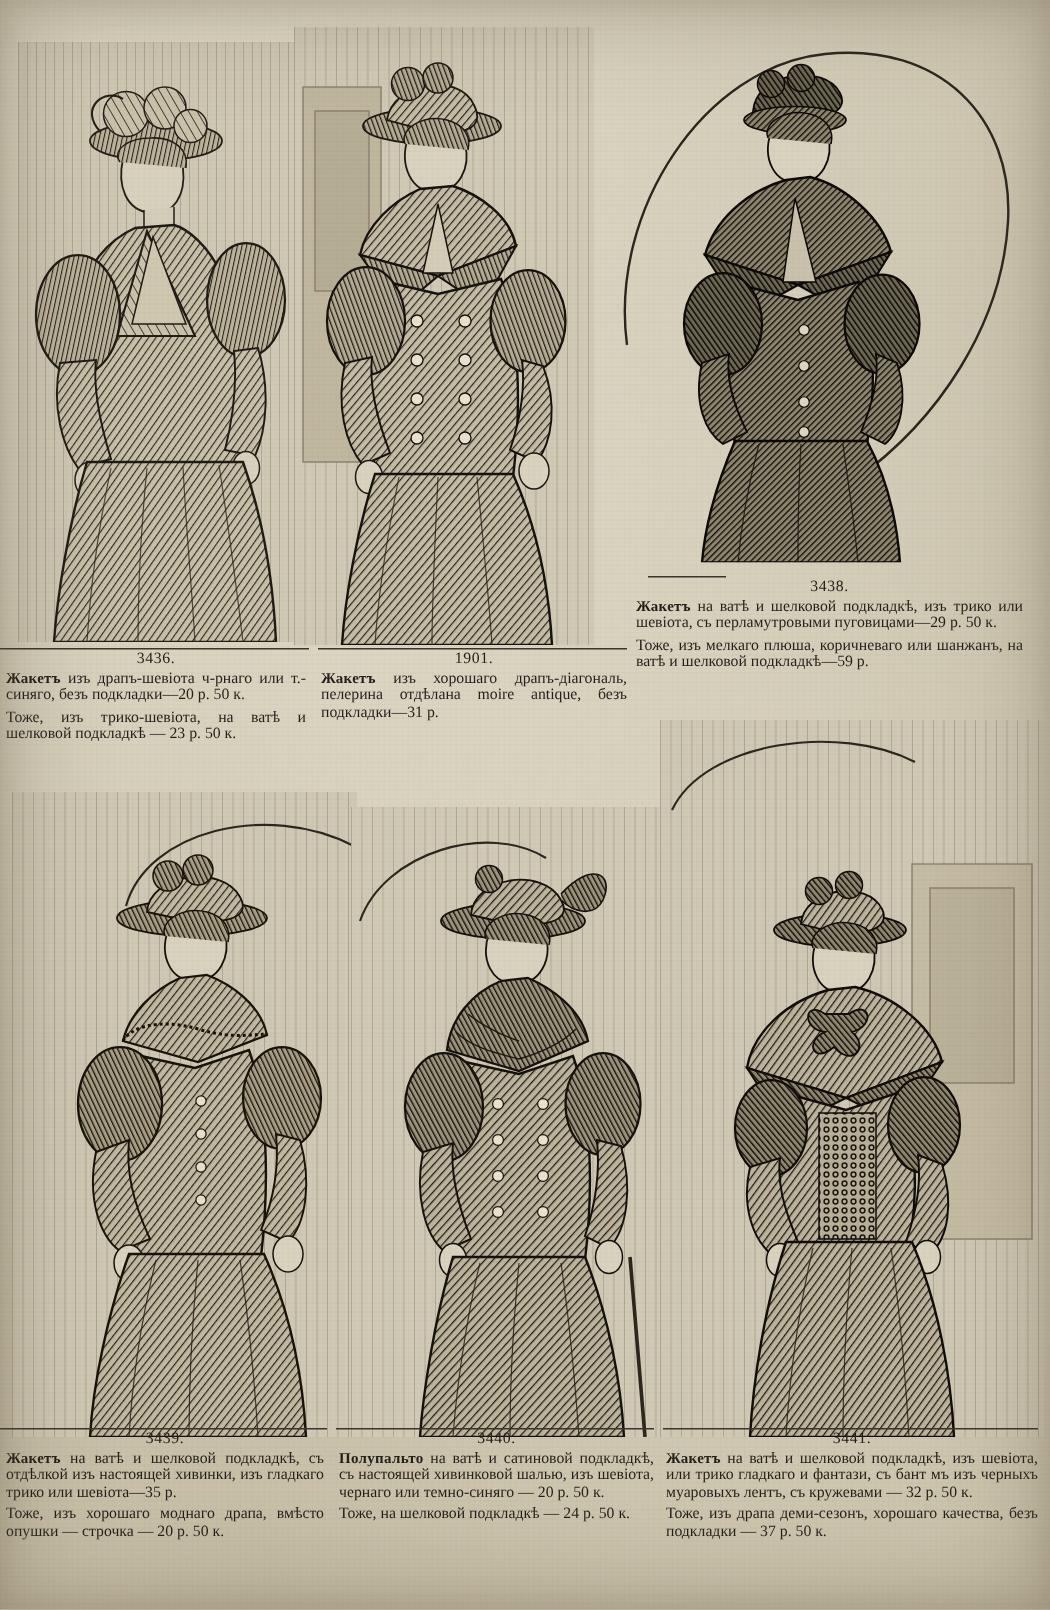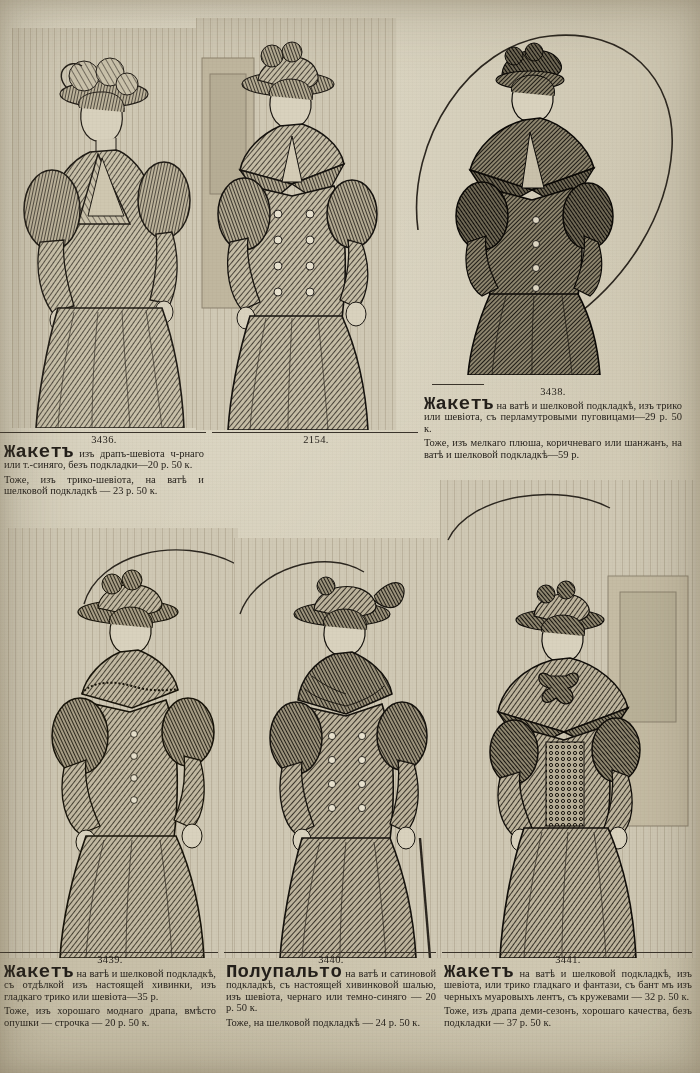--- a/index.html
+++ b/index.html
@@ -55,23 +55,22 @@
   }
   .cap .num {
     display: block;
     text-align: center;
     font-size: 10.5px;
     letter-spacing: .4px;
     margin-bottom: 1px;
   }
   .cap .lead {
     font-weight: bold;
-    font-size: 19px;
+    font-size: 10px;
     letter-spacing: .2px;
-    font-family: Liberation Mono, monospace;
   }
   .cap p { margin: 0; }
   .cap p + p { margin-top: 3px; }
   .rule {
     position:absolute;
     border-top: 1px solid #3a342b;
     height:0;
   }
 </style>
 </head>
@@ -259,21 +258,22 @@
 
   <div class="rule" style="left:0px; top:432px; width:206px;"></div>
   <div class="cap" style="left:4px; top:434px; width:200px;">
     <span class="num">3436.</span>
     <p><span class="lead">Жакетъ</span> <span>изъ драпъ-шевіота ч-рнаго или т.-синяго, безъ подкладки—20 р. 50 к.</span></p>
     <p>Тоже, изъ трико-шевіота, на ватѣ и шелковой подкладкѣ — 23 р. 50 к.</p>
   </div>
 
   <div class="rule" style="left:212px; top:432px; width:206px;"></div>
   <div class="cap" style="left:214px; top:434px; width:204px;">
-    <span class="num">2154.</span>
+    <span class="num">1901.</span>
+    <p><span class="lead">Жакетъ</span> <span>изъ хорошаго драпъ-діагональ, пелерина отдѣлана moire antique, безъ подкладки—31 р.</span></p>
   </div>
 
   <div class="fig" style="left:8px; top:528px; width:230px; height:430px;">
     <svg viewBox="0 0 230 430" preserveAspectRatio="none">
       <defs>
         <pattern id="h4a" patternUnits="userSpaceOnUse" width="4" height="4" patternTransform="rotate(38)">
           <rect width="4" height="4" fill="#c2b9a2"></rect>
             <line x1="0" y1="0" x2="0" y2="4" stroke="#292419" stroke-width="1.6"></line>
         </pattern>
         <pattern id="h4b" patternUnits="userSpaceOnUse" width="3" height="3" patternTransform="rotate(-25)">

